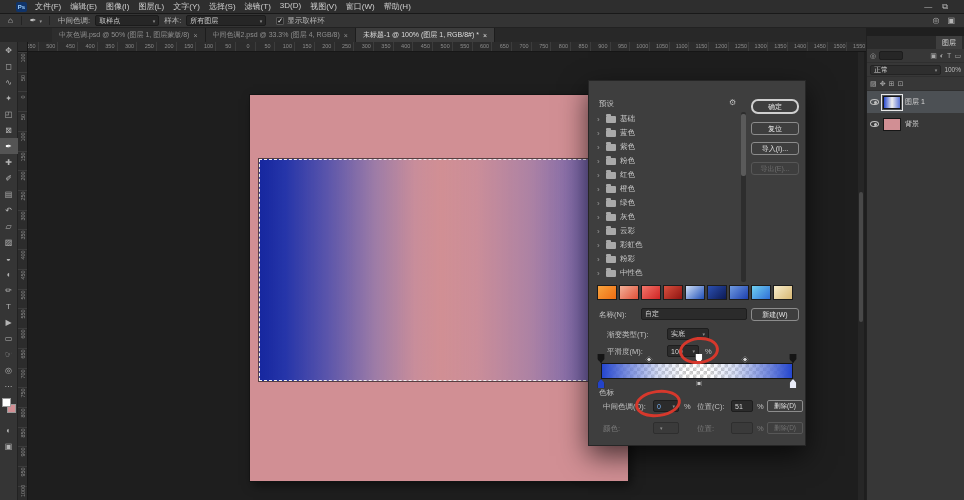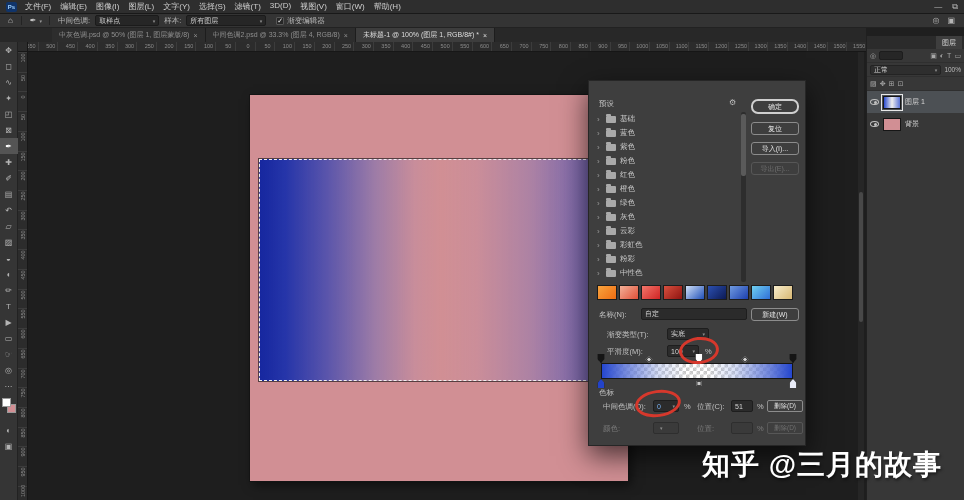--- a/index.html
+++ b/index.html
@@ -2,21 +2,21 @@
 <html><head>
 <meta charset="utf-8">
 <style>
   html,body{margin:0;padding:0;background:#111;}
   .stage{position:relative;width:964px;height:500px;overflow:hidden;background:#1f1f1f;
          font-family:"Liberation Sans",sans-serif;color:#c8c8c8;-webkit-font-smoothing:antialiased;}
   .stage *{box-sizing:border-box;}
 
   
   .menubar{position:absolute;left:0;top:0;width:964px;height:14px;background:#2e2e2e;
-           border-bottom:1px solid #191919;display:flex;align-items:center;padding:0 6px;z-index:40;}
+           border-bottom:1px solid #191919;display:flex;align-items:center;padding:0 16px;z-index:40;}
   .pslogo{width:11px;height:10px;background:#10346a;color:#9fd1ff;font-size:6px;font-weight:bold;
           display:flex;align-items:center;justify-content:center;border-radius:2px;margin-right:8px;}
   .menu-items{display:flex;gap:9px;}
   .menu-items span{font-size:8px;color:#cfcfcf;cursor:default;white-space:nowrap;}
   .win-controls{margin-left:auto;display:flex;gap:10px;}
   .win-controls span{font-size:8px;color:#bdbdbd;}
 
   
   .optionsbar{position:absolute;left:0;top:14px;width:964px;height:14px;background:#343434;
               border-bottom:1px solid #222;display:flex;align-items:center;padding:0 5px;z-index:40;}
@@ -198,21 +198,21 @@
       <b>▾</b>
     </span>
     <span class="opt-label">样本:</span>
     <span class="opt-select w80">
       <i>所有图层</i>
       <b>▾</b>
     </span>
     <span class="checkbox">
       <s>✓</s>
     </span>
-    <span class="opt-label">渐变编辑器</span>
+    <span class="opt-label">显示取样环</span>
     <div class="opt-right">
       <span>◎</span>
       <span>▣</span>
     </div>
   </div>
 
   <div class="tabbar" id="tabbar">
       <div class="tab">
         <span class="t-title">中灰色调.psd @ 50% (图层 1, 图层蒙版/8)</span>
         <span class="t-close">×</span>
@@ -575,14 +575,13 @@
           <span class="layer-name">图层 1</span>
         </div>
         <div class="layer-row">
           <span class="eye"></span>
           <span class="thumb" style="background: rgb(209, 143, 148);"></span>
           <span class="layer-name">背景</span>
         </div>
       </div>
   </div>
 
-  <div class="watermark">知乎 @三月的故事</div>
 </div>
 
 </body></html>

